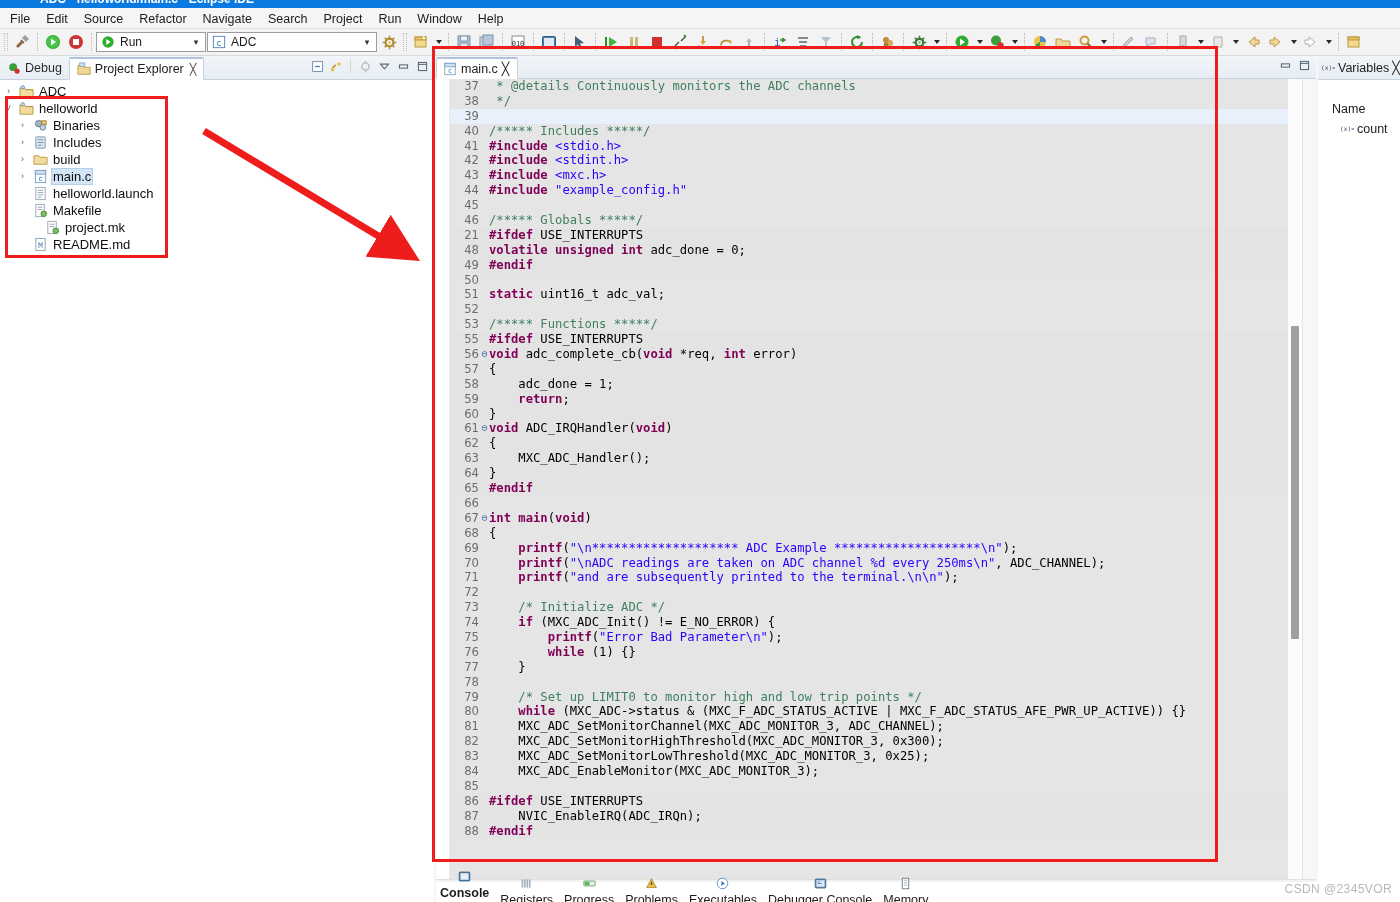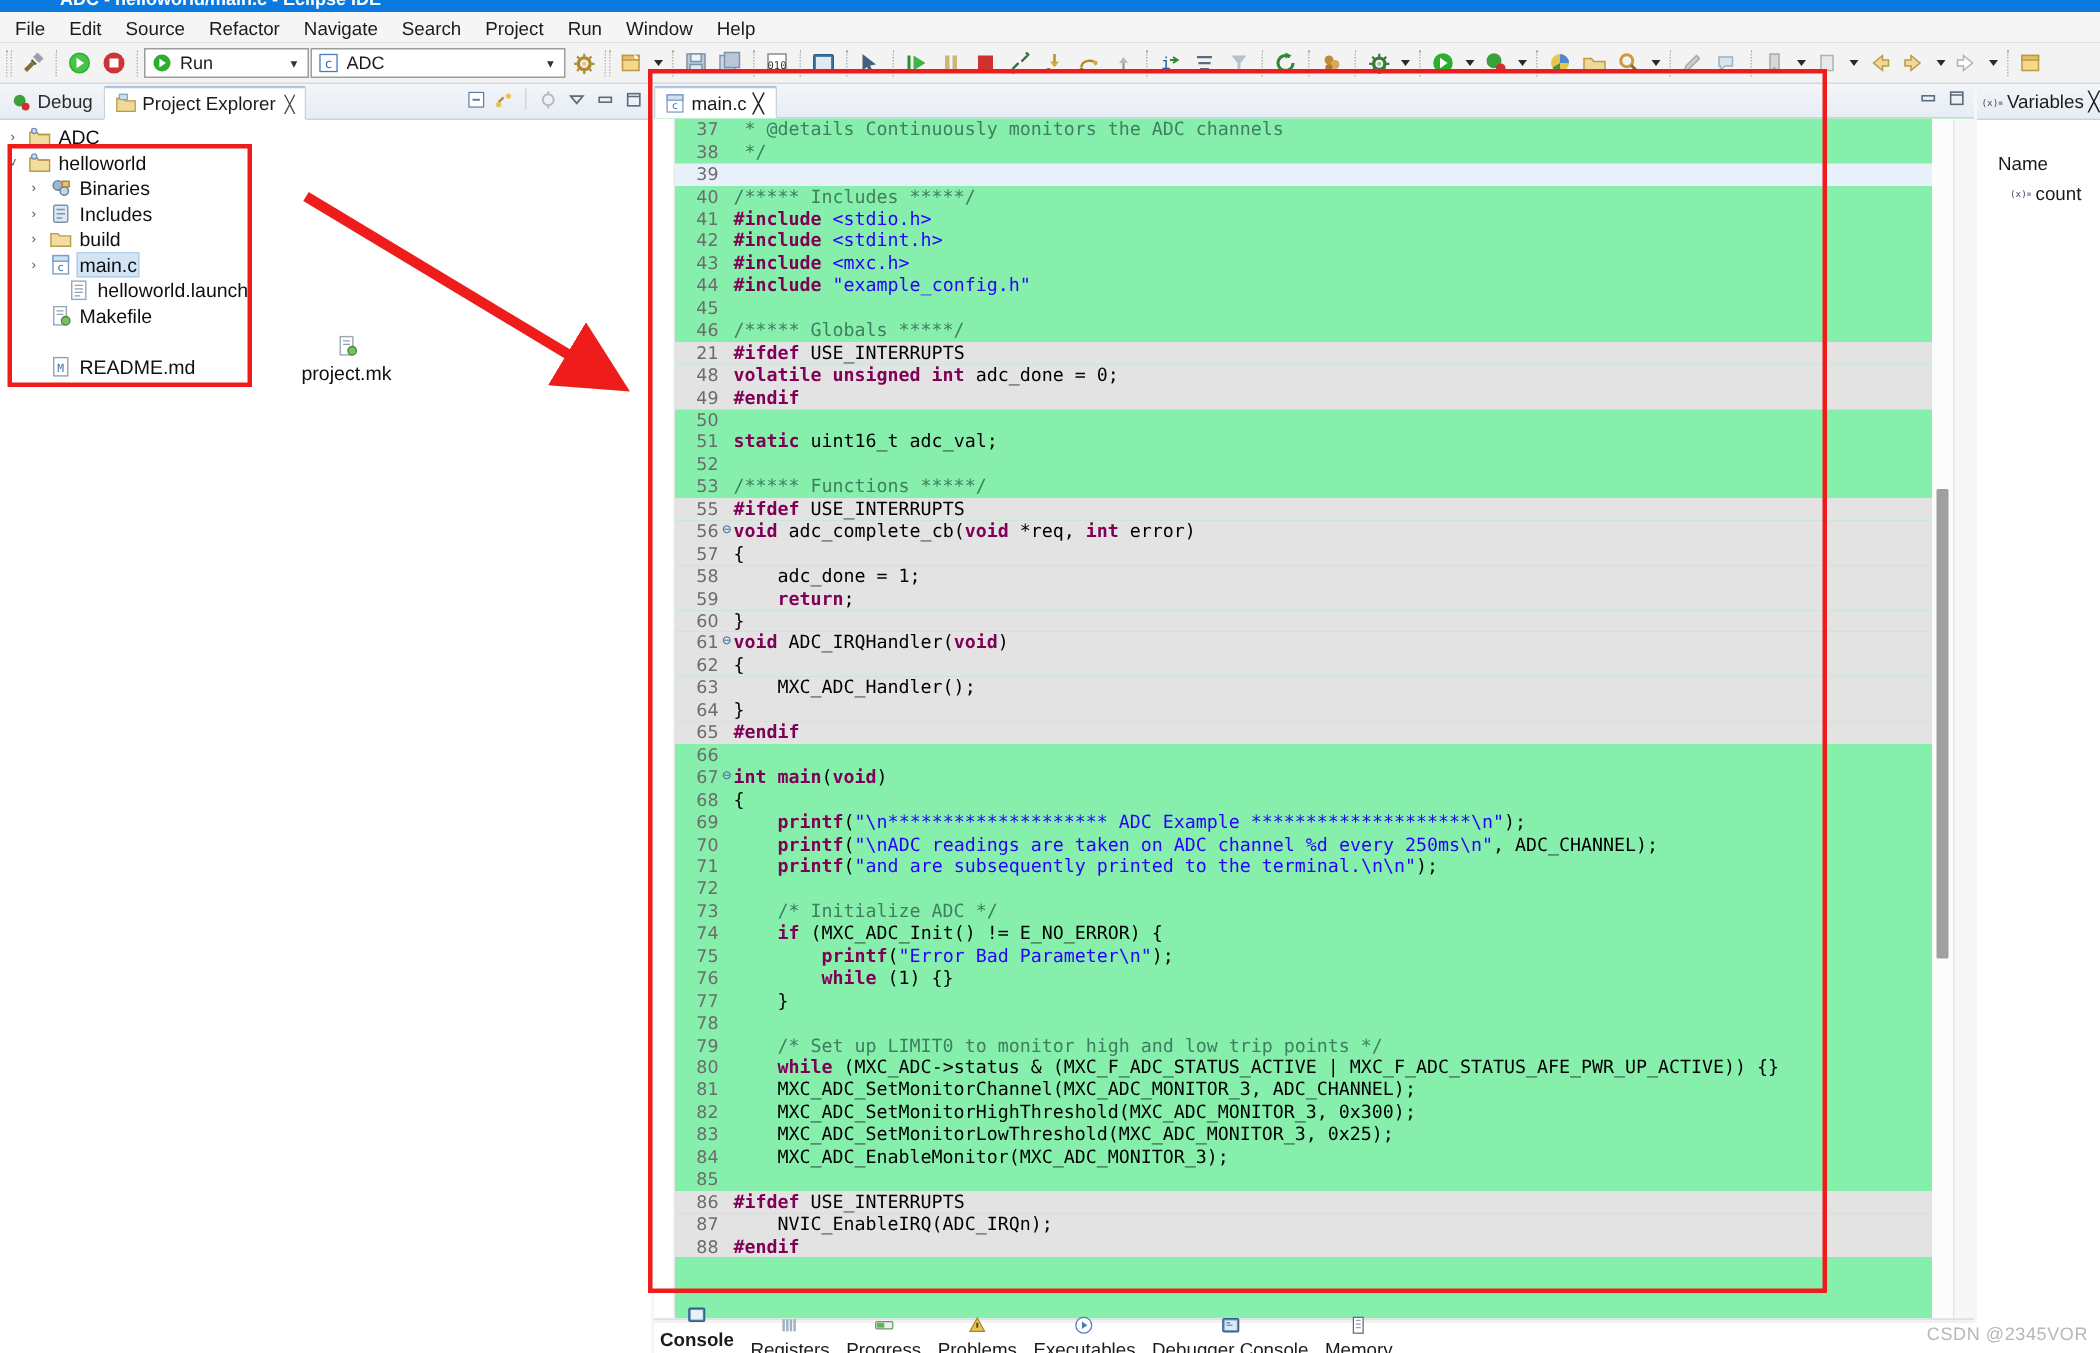--- a/index.html
+++ b/index.html
@@ -170,21 +170,21 @@
     background:#ffffff;
     border:1px solid #c6d2de; border-bottom:1px solid #fff;
     border-top:2px solid #b0c4de;
     border-radius:2px 2px 0 0;
     font-size:12.5px; margin-bottom:-1px;
   }
   #ed-tab-tools { position:absolute; right:5px; top:3px; display:flex; gap:6px; }
 
   #code-wrap {
     position:absolute; top:23px; left:0; right:0; bottom:23px;
-    background:#86efac; overflow:hidden;
+    background:#e5e5e5; overflow:hidden;
     display:flex;
     padding-left:12px;
   }
   #overview-ruler {
     position:absolute; right:0; top:0; width:14px; bottom:0;
     background:#f7f7f7; border-left:1px solid #e6e6e6;
   }
   #vscroll-track {
     position:absolute; right:14px; top:0; width:14px; bottom:0;
     background:#fcfcfc;
@@ -696,42 +696,42 @@
           </span>
           <span class="ticon">
             <svg width="15" height="15" viewBox="0 0 16 16">
               <rect x="2.5" y="1.5" width="11" height="13" fill="#fff" stroke="#7aa0c8"></rect>
               <rect x="2.5" y="1.5" width="11" height="4" fill="#cfe0ef" stroke="#7aa0c8"></rect>
               <text x="8" y="12.5" font-size="8" text-anchor="middle" fill="#2a6fb5" font-family="monospace">c</text>
             </svg>
           </span>
           <span class="tlabel">main.c</span>
         </div>
-        <div class="trow" style="padding-left: 28px;">
+        <div class="trow" style="padding-left: 16px;">
           <span class="tw"></span>
           <span class="ticon">
             <svg width="15" height="15" viewBox="0 0 16 16">
               <rect x="3" y="1.5" width="10" height="13" fill="#fff" stroke="#9aa8b6"></rect>
               <path d="M5 4.5h6M5 7h6M5 9.5h6M5 12h4" stroke="#8fa2b4" stroke-width="1"></path>
             </svg>
           </span>
           <span class="tlabel">helloworld.launch</span>
         </div>
         <div class="trow" style="padding-left: 16px;">
           <span class="tw"></span>
           <span class="ticon">
             <svg width="15" height="15" viewBox="0 0 16 16">
               <rect x="3" y="1.5" width="9" height="13" fill="#fff" stroke="#9aa8b6"></rect>
               <path d="M5 4.5h5M5 7h5" stroke="#8fa2b4" stroke-width="1"></path>
               <circle cx="11.5" cy="11.5" r="3" fill="#79c063" stroke="#4d8a3c"></circle>
             </svg>
           </span>
           <span class="tlabel">Makefile</span>
         </div>
-        <div class="trow" style="padding-left: 28px; flex-direction: column;">
+        <div class="trow" style="padding-left: 28px;">
           <span class="tw"></span>
           <span class="ticon">
             <svg width="15" height="15" viewBox="0 0 16 16">
               <rect x="3" y="1.5" width="9" height="13" fill="#fff" stroke="#9aa8b6"></rect>
               <path d="M5 4.5h5M5 7h5" stroke="#8fa2b4" stroke-width="1"></path>
               <circle cx="11.5" cy="11.5" r="3" fill="#79c063" stroke="#4d8a3c"></circle>
             </svg>
           </span>
           <span class="tlabel">project.mk</span>
         </div>

